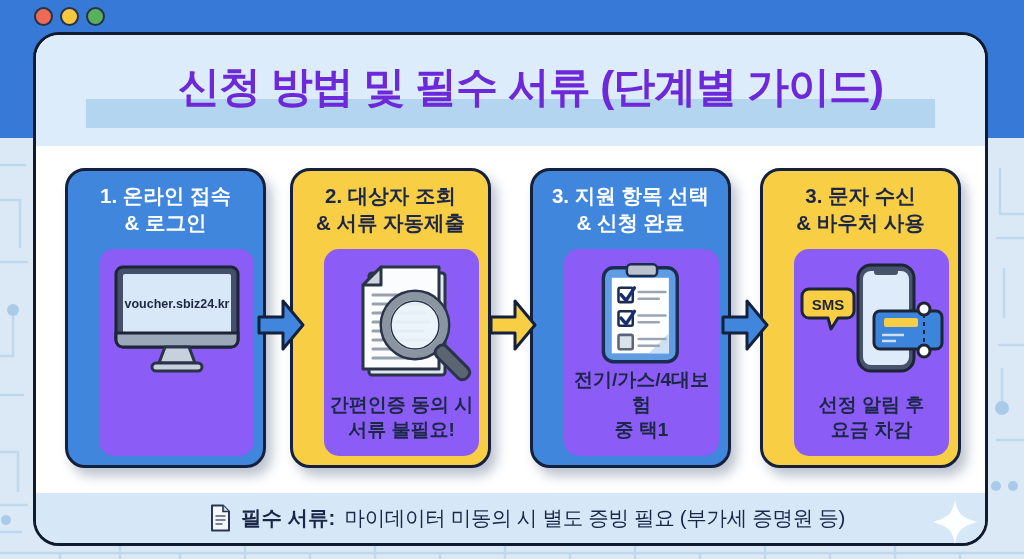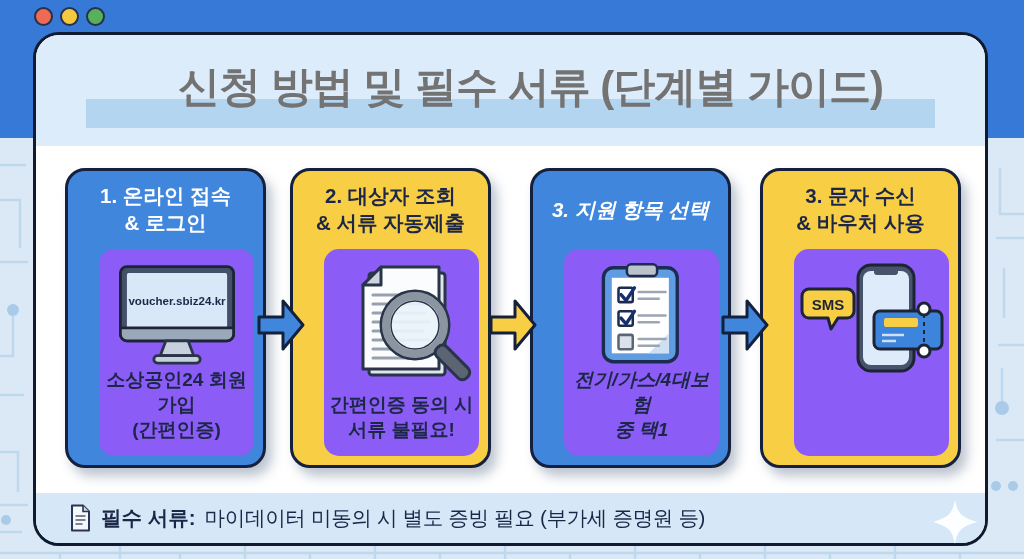--- a/index.html
+++ b/index.html
@@ -17,21 +17,21 @@
   .dot.green{background:#57b15a;}
   
   .window{
     position:absolute;left:33px;top:32px;width:949px;height:508px;
     background:#ffffff;border:3px solid #111b30;border-radius:26px;overflow:hidden;z-index:2;
   }
   .win-header{position:absolute;left:0;top:0;right:0;height:111px;background:#ddecfb;}
   .title-highlight{position:absolute;left:50px;right:50px;top:64px;height:29px;background:#b4d5f0;}
   .page-title{
     position:absolute;left:0;right:0;top:24px;margin:0;text-align:center;
-    font-size:42px;font-weight:900;color:#737373;letter-spacing:-1px;padding-left:40px;
+    font-size:42px;font-weight:900;color:#6d28d9;letter-spacing:-1px;padding-left:40px;
   }
   
   .card{
     position:absolute;top:133px;width:195px;height:294px;border:3px solid #15203d;border-radius:20px;
     box-shadow:6px 8px 12px rgba(80,98,128,.38);
   }
   .card.blue{background:#3f86dc;}
   .card.yellow{background:#f8ce45;}
   .card-header{
     height:70px;display:flex;flex-direction:column;justify-content:center;align-items:center;
@@ -42,21 +42,21 @@
   .card-panel{
     position:absolute;left:9px;right:9px;top:78px;bottom:9px;background:#8b5cf6;border-radius:15px;
     display:flex;flex-direction:column;align-items:center;justify-content:space-between;
     padding:12px 4px 14px;box-sizing:border-box;margin-left:22px;
   }
   .card-caption{font-size:19px;font-weight:700;color:#1c2748;text-align:center;line-height:1.32;}
   .arrow{position:absolute;top:260px;z-index:4;}
   
   .win-footer{
     position:absolute;left:0;right:0;bottom:0;height:50px;background:#d6e8f8;
-    display:flex;align-items:center;gap:9px;padding-left:33px;
+    display:flex;align-items:center;justify-content:center;gap:9px;padding-left:33px;
   }
   .f-label{font-size:20.5px;font-weight:800;color:#1c2748;}
   .f-text{font-size:20.5px;font-weight:400;color:#1c2748;letter-spacing:-0.3px;}
   .sparkle{position:absolute;left:932px;top:499px;z-index:6;}
 </style>
 </head>
 <body>
 
 <div class="stage">
 
@@ -124,24 +124,20 @@
       </div>
       <div class="card-panel">
         <svg width="150" height="114" viewBox="0 0 150 114">
           <rect x="14" y="6" width="122" height="80" rx="7" fill="#44506a" stroke="#1c2436" stroke-width="3"></rect>
           <rect x="21" y="13" width="108" height="60" rx="2" fill="#d8e8f8"></rect>
           <text x="75" y="47" font-size="12.5" font-weight="bold" fill="#1d2745" text-anchor="middle">voucher.sbiz24.kr</text>
           <path d="M14 72 h122 v7 a7 7 0 0 1 -7 7 H21 a7 7 0 0 1 -7 -7 Z" fill="#9aa8ba" stroke="#1c2436" stroke-width="3"></path>
           <path d="M63 86 h24 l6 16 h-36 z" fill="#c7d1dd" stroke="#2a3448" stroke-width="3" stroke-linejoin="round"></path>
           <rect x="50" y="102" width="50" height="8" rx="4" fill="#c7d1dd" stroke="#2a3448" stroke-width="3"></rect>
         </svg>
-        <div class="card-caption">
-          <span>소상공인24 회원가입</span><br>
-          <span>(간편인증)</span>
-        </div>
       </div>
     </div>
 
     <svg class="arrow" style="left:221px;" width="48" height="60" viewBox="0 0 48 60">
       <path d="M2 22 L26 22 L26 6 L46 30 L26 54 L26 38 L2 38 Z" stroke="#15203d" stroke-width="3" stroke-linejoin="round" fill="#3F86DC"></path>
     </svg>
 
     <div class="card yellow" style="left:254px;">
       <div class="card-header">
         <span>2. 대상자 조회</span>
@@ -173,23 +169,24 @@
           <span>간편인증 동의 시</span><br>
           <span>서류 불필요!</span>
         </div>
       </div>
     </div>
 
     <svg class="arrow" style="left:453px;" width="48" height="60" viewBox="0 0 48 60">
       <path d="M2 22 L26 22 L26 6 L46 30 L26 54 L26 38 L2 38 Z" stroke="#15203d" stroke-width="3" stroke-linejoin="round" fill="#F8CE45"></path>
     </svg>
 
-    <div class="card blue" style="left:494px;font-style:italic;">
+    <div class="card blue" style="left:494px;">
       <div class="card-header">
         <span>3. 지원 항목 선택</span>
+        <span>&amp; 신청 완료</span>
       </div>
       <div class="card-panel">
         <svg width="120" height="126" viewBox="0 0 120 126">
           <rect x="14" y="8" width="88" height="112" rx="12" fill="#5f9ce1" stroke="#1c2b50" stroke-width="4"></rect>
           <rect x="24" y="20" width="68" height="90" fill="#ffffff"></rect>
           <path d="M92 86 L68 110 L92 110 Z" fill="#cfe0f2"></path>
           <rect x="42" y="4" width="36" height="14" rx="5" fill="#b9c2cd" stroke="#1c2b50" stroke-width="3"></rect>
           <g>
             <rect x="32" y="32" width="17" height="17" rx="2" fill="#fff" stroke="#1c2b50" stroke-width="3"></rect>
             <path d="M35 40 l6 7 l10 -15" stroke="#16306e" stroke-width="4" fill="none" stroke-linecap="round" stroke-linejoin="round"></path>
@@ -234,20 +231,24 @@
           <g>
             <rect x="78" y="50" width="68" height="38" rx="6" fill="#3d84dc" stroke="#1c2436" stroke-width="3"></rect>
             <rect x="88" y="57" width="34" height="9" rx="2" fill="#f8ce45"></rect>
             <line x1="86" y1="74" x2="108" y2="74" stroke="#cfe0f4" stroke-width="2.5"></line>
             <line x1="86" y1="80" x2="100" y2="80" stroke="#cfe0f4" stroke-width="2.5"></line>
             <line x1="128" y1="53" x2="128" y2="85" stroke="#1c2436" stroke-width="2" stroke-dasharray="4 4"></line>
             <circle cx="128" cy="48" r="6" fill="#ffffff" stroke="#1c2436" stroke-width="3"></circle>
             <circle cx="128" cy="90" r="6" fill="#ffffff" stroke="#1c2436" stroke-width="3"></circle>
           </g>
         </svg>
+        <div class="card-caption">
+          <span>선정 알림 후</span><br>
+          <span>요금 차감</span>
+        </div>
       </div>
     </div>
 
     <div class="win-footer">
       <svg width="23" height="28" viewBox="0 0 23 28">
         <path d="M3 1.5 H14 L20 7.5 V26.5 H3 Z" fill="#f5f8fb" stroke="#2a3454" stroke-width="2" stroke-linejoin="round"></path>
         <path d="M14 1.5 V7.5 H20" fill="#cdd8e4" stroke="#2a3454" stroke-width="1.6"></path>
         <line x1="6.5" y1="12" x2="16.5" y2="12" stroke="#5b667a" stroke-width="1.6"></line>
         <line x1="6.5" y1="16" x2="16.5" y2="16" stroke="#5b667a" stroke-width="1.6"></line>
         <line x1="6.5" y1="20" x2="13.5" y2="20" stroke="#5b667a" stroke-width="1.6"></line>

